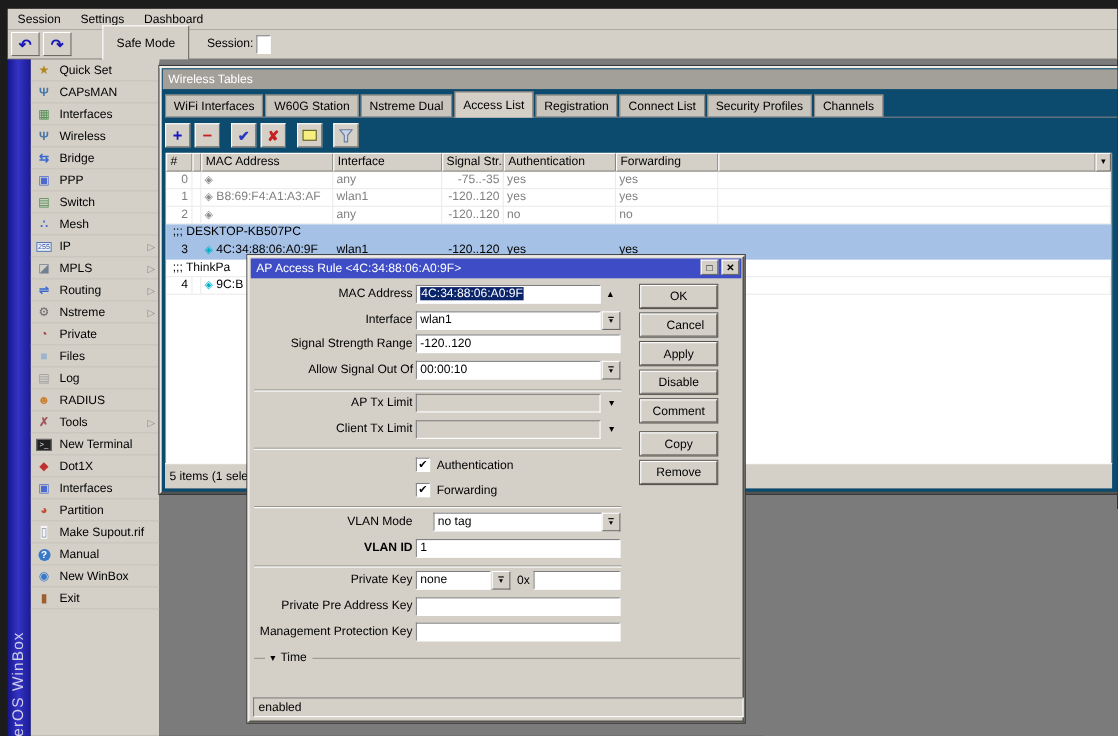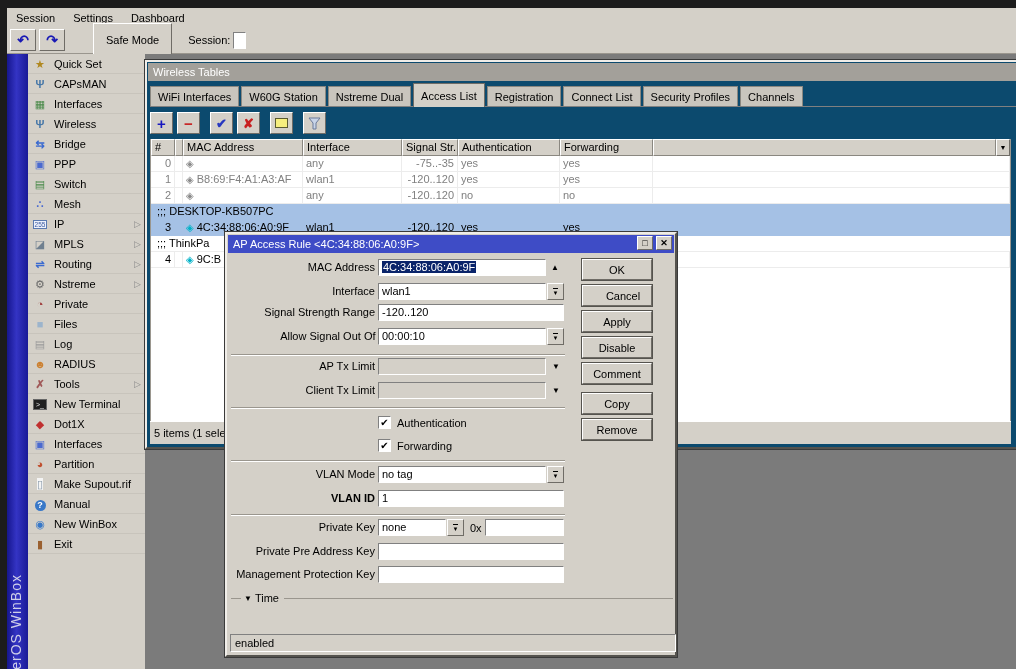--- a/index.html
+++ b/index.html
@@ -432,21 +432,21 @@
             <span>✔</span>
           </div>
         <span>Forwarding</span>
       </div>
 
       <div class="sep short" style="top:226px;"></div>
 
       <div class="drow" style="top:232px;">
           <div class="dlabel">VLAN Mode</div>
         </div>
-      <div class="inp" style="left:151px;top:232px;width:168px;"><span>no tag</span></div>
+      <div class="inp" style="left:167px;top:232px;width:168px;"><span>no tag</span></div>
       <div class="cmb" style="left:320px;top:232px;">
           <i>▼</i>
         </div>
 
       <div class="drow" style="top:256px;font-weight:bold;">
           <div class="dlabel">VLAN ID</div>
         </div>
       <div class="inp" style="left:151px;top:256px;width:186px;"><span>1</span></div>
 
       <div class="sep short" style="top:280px;"></div>

